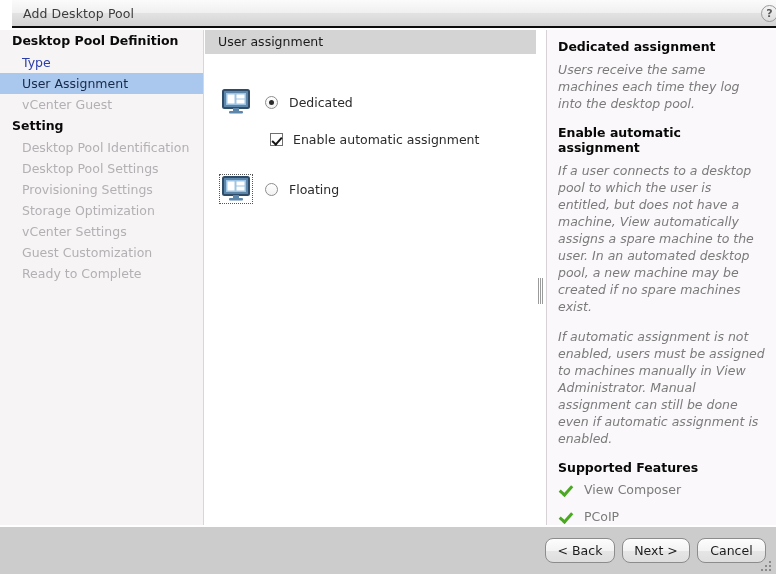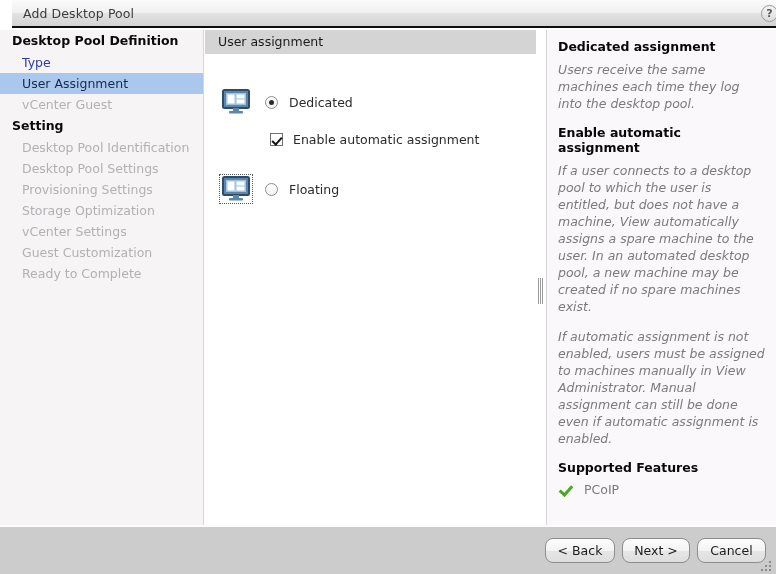--- a/index.html
+++ b/index.html
@@ -417,20 +417,24 @@
     <div class="help-p">Users receive the same machines each time they log into the desktop pool.</div>
 
     <div class="help-h">Enable automatic assignment</div>
     <div class="help-p">If a user connects to a desktop pool to which the user is entitled, but does not have a machine, View automatically assigns a spare machine to the user. In an automated desktop pool, a new machine may be created if no spare machines exist.</div>
     <div class="help-p">If automatic assignment is not enabled, users must be assigned to machines manually in View Administrator. Manual assignment can still be done even if automatic assignment is enabled.</div>
 
     <div class="help-h">Supported Features</div>
 
     <div class="feature">
       <span class="tick"></span>
+      <span class="feature-label">View Composer</span>
+    </div>
+    <div class="feature">
+      <span class="tick"></span>
       <span class="feature-label">PCoIP</span>
     </div>
 
   </div>
 
   <div class="footer">
     <button class="btn btn-back">&lt; Back</button>
     <button class="btn btn-next">Next &gt;</button>
     <button class="btn btn-cancel">Cancel</button>
 

